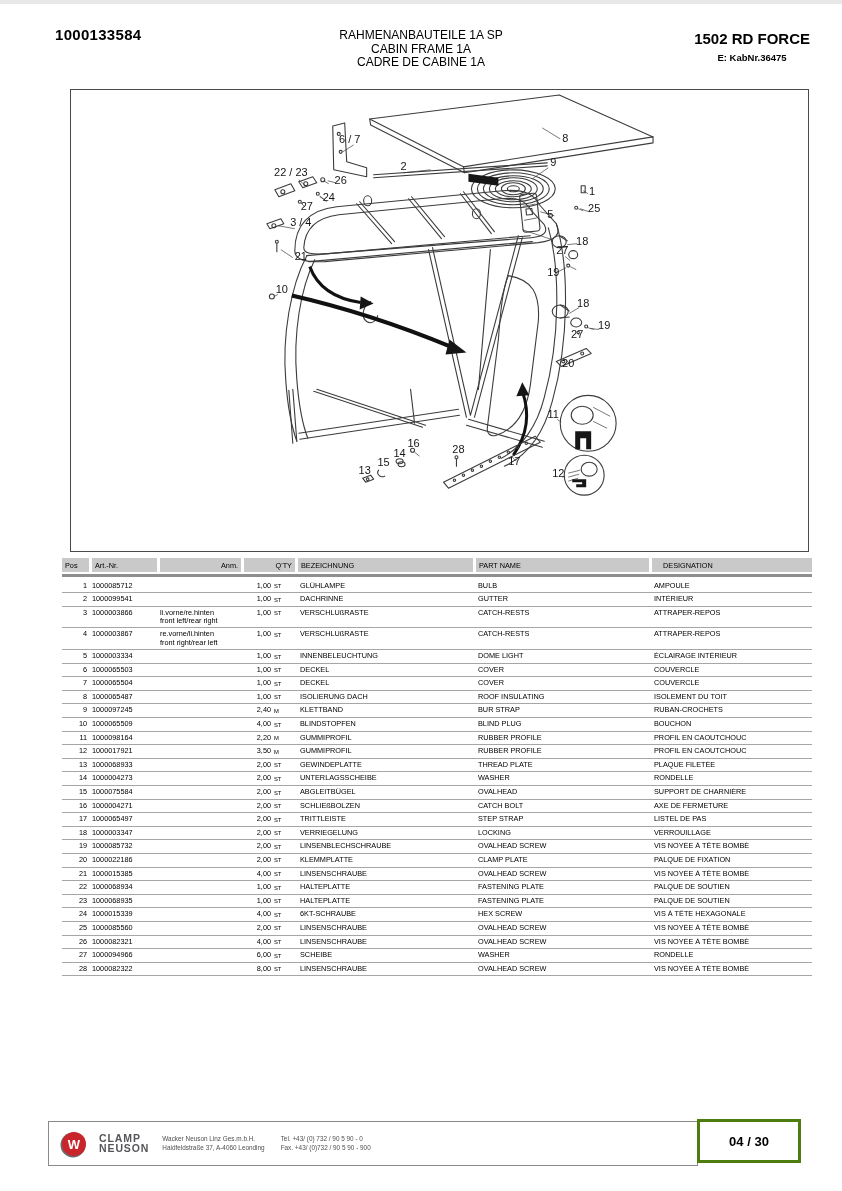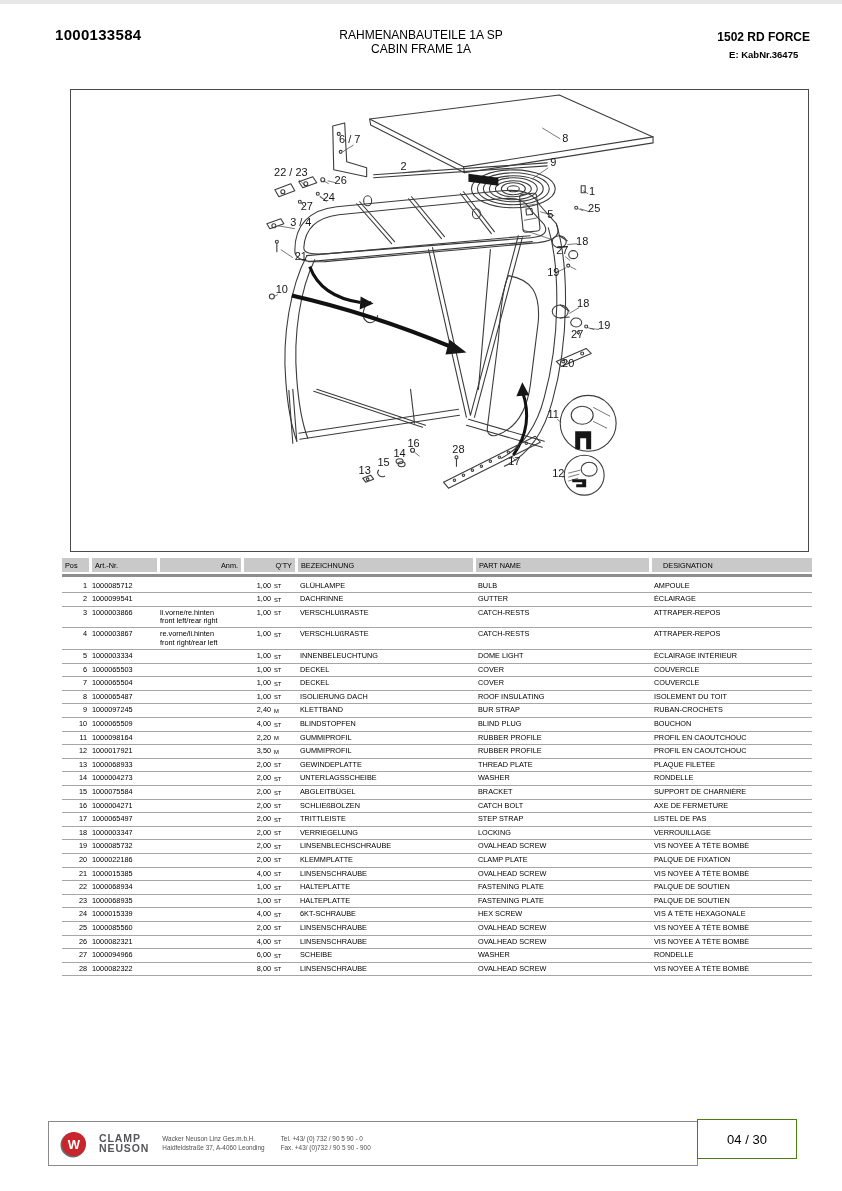--- a/index.html
+++ b/index.html
@@ -3,21 +3,21 @@
 <meta charset="utf-8">
 <style>
   html,body{margin:0;padding:0;background:#e8e8e8;}
   .page{position:relative;width:842px;height:1191px;background:#fff;margin:4px auto;
         font-family:"Liberation Sans",sans-serif;color:#000;overflow:hidden;}
 
   
   .doc-number{position:absolute;left:55px;top:22px;font-size:15px;font-weight:bold;letter-spacing:.3px;}
   .title-block{position:absolute;left:240px;right:240px;top:25px;text-align:center;font-size:12px;line-height:13.5px;}
   .model-block{position:absolute;right:32px;top:26px;text-align:right;}
-  .model{font-size:12px;font-weight:bold;}
+  .model{font-size:15px;font-weight:bold;}
   .edition{font-size:9.5px;font-weight:bold;margin-top:5px;text-align:center;}
 
   
   .diagram{position:absolute;left:70px;top:85px;width:737px;height:461px;border:1px solid #4a4a4a;}
   .diagram svg{position:absolute;left:0;top:0;}
   .art{stroke:#3c3c3c;stroke-width:1.1;fill:none;stroke-linejoin:round;stroke-linecap:round;}
   .thin{stroke:#3c3c3c;stroke-width:.7;fill:none;}
   .dark{fill:#161616;stroke:none;}
   .arrow{stroke:#111;fill:none;}
   .callout{font-size:11px;fill:#151515;text-anchor:middle;font-family:"Liberation Sans",sans-serif;}
@@ -40,32 +40,33 @@
   .c-bez,.c-part,.c-des{padding-left:2px;}
 
   
   .footer-box{position:absolute;left:48px;top:1117px;width:648px;height:43px;border:1px solid #8a8a8a;
               display:flex;align-items:center;}
   .logo{margin-left:10px;flex:0 0 auto;}
   .wordmark{font-weight:bold;color:#55555a;font-size:10.5px;line-height:9.5px;letter-spacing:.9px;margin-left:10px;}
   .f-addr,.f-tel{font-size:6.4px;color:#4f4f4f;line-height:8.6px;}
   .f-addr{margin-left:13px;}
   .f-tel{margin-left:16px;}
-  .page-box{position:absolute;left:697px;top:1115px;width:98px;height:38px;border:1px solid #4d7c0f;
-            display:flex;align-items:center;justify-content:center;font-size:13px;font-weight:normal;}
+  .page-box{position:absolute;left:697px;top:1115px;width:98px;height:38px;border:3px solid #4d7c0f;
+            display:flex;align-items:center;justify-content:center;font-size:13px;font-weight:bold;}
 </style>
 </head>
 <body>
 
 <div class="page">
 
   <div class="doc-number">1000133584</div>
   <div class="title-block">
     <div>RAHMENANBAUTEILE 1A SP</div>
     <div>CABIN FRAME 1A</div>
+    <div>CADRE DE CABINE 1A</div>
   </div>
   <div class="model-block">
     <div class="model">1502 RD FORCE</div>
     <div class="edition">E: KabNr.36475</div>
   </div>
 
   <div class="diagram">
     <svg width="737" height="461" viewBox="0 0 738 462">
 
       <path class="art" d="M299,29 L489,5 L583,47 L393,77 Z"></path>
@@ -264,21 +265,21 @@
         <div class="grid row">
           <div class="c c-pos">2</div>
           <div class="c c-art">1000099541</div>
           <div class="c c-anm"></div>
           <div class="c c-qty">
             <span class="qty-val">1,00</span>
             <span class="qty-unit">ST</span>
           </div>
           <div class="c c-bez">DACHRINNE</div>
           <div class="c c-part">GUTTER</div>
-          <div class="c c-des">ÉCLAIRAGE</div>
+          <div class="c c-des">INTÉRIEUR</div>
         </div>
         <div class="grid row">
           <div class="c c-pos">3</div>
           <div class="c c-art">1000003866</div>
           <div class="c c-anm">
             <div>li.vorne/re.hinten</div>
             <div>front left/rear right</div>
           </div>
           <div class="c c-qty">
             <span class="qty-val">1,00</span>
@@ -425,21 +426,21 @@
         </div>
         <div class="grid row">
           <div class="c c-pos">15</div>
           <div class="c c-art">1000075584</div>
           <div class="c c-anm"></div>
           <div class="c c-qty">
             <span class="qty-val">2,00</span>
             <span class="qty-unit">ST</span>
           </div>
           <div class="c c-bez">ABGLEITBÜGEL</div>
-          <div class="c c-part">BRACKET</div>
+          <div class="c c-part">OVALHEAD</div>
           <div class="c c-des">SUPPORT DE CHARNIÈRE</div>
         </div>
         <div class="grid row">
           <div class="c c-pos">16</div>
           <div class="c c-art">1000004271</div>
           <div class="c c-anm"></div>
           <div class="c c-qty">
             <span class="qty-val">2,00</span>
             <span class="qty-unit">ST</span>
           </div>

